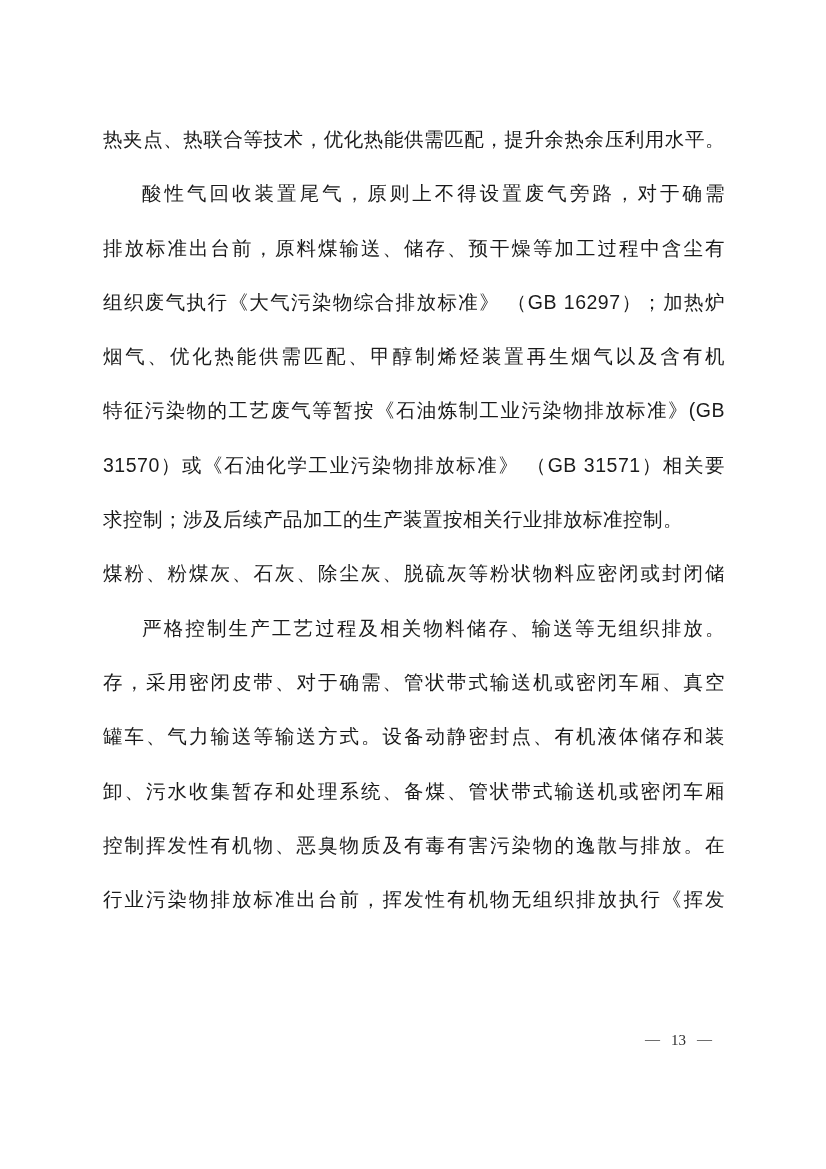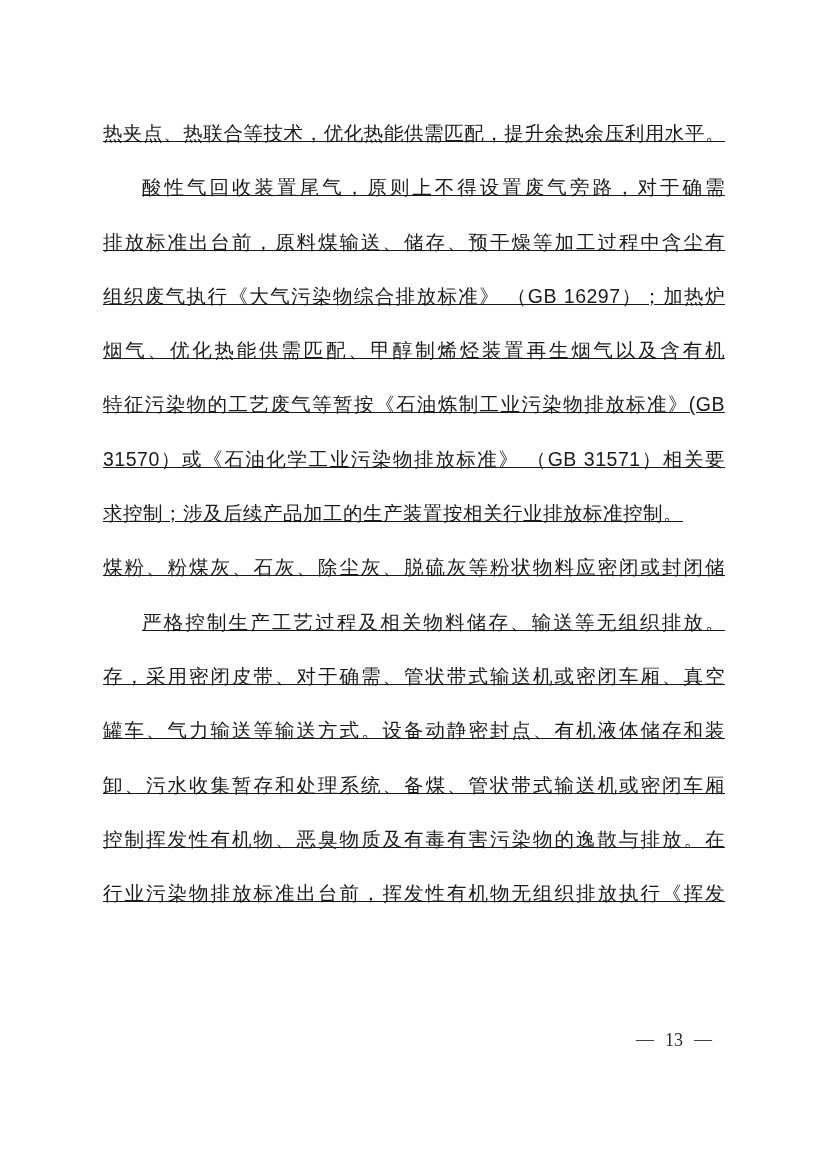--- a/index.html
+++ b/index.html
@@ -12,23 +12,22 @@
     width: 826px;
     height: 1169px;
     background: #ffffff;
     overflow: hidden;
     font-family: "Liberation Sans", sans-serif;
     color: #1a1a1a;
   }
   .content {
     position: absolute;
     left: 103px;
-    top: 106px;
+    top: 112px;
     width: 622px;
-    text-decoration: underline;
   }
   .line {
     height: 54.3px;
     line-height: 54.3px;
     font-size: 19.5px;
     letter-spacing: 0.5px;
     text-align: justify;
     text-align-last: justify;
     color: #1a1a1a;
     overflow: hidden;
@@ -39,21 +38,21 @@
   .line.end {
     text-align-last: left;
   }
   .footer {
     position: absolute;
     top: 1028px;
     right: 103px;
     height: 24px;
     line-height: 24px;
     font-family: "Liberation Serif", serif;
-    font-size: 18px;
+    font-size: 15px;
     color: #2b2b2b;
     text-align: right;
   }
   .footer .dash {
     display: inline-block;
     margin: 0 11px;
     color: #3a3a3a;
     transform: translateY(-1px);
   }
   .footer .num {

